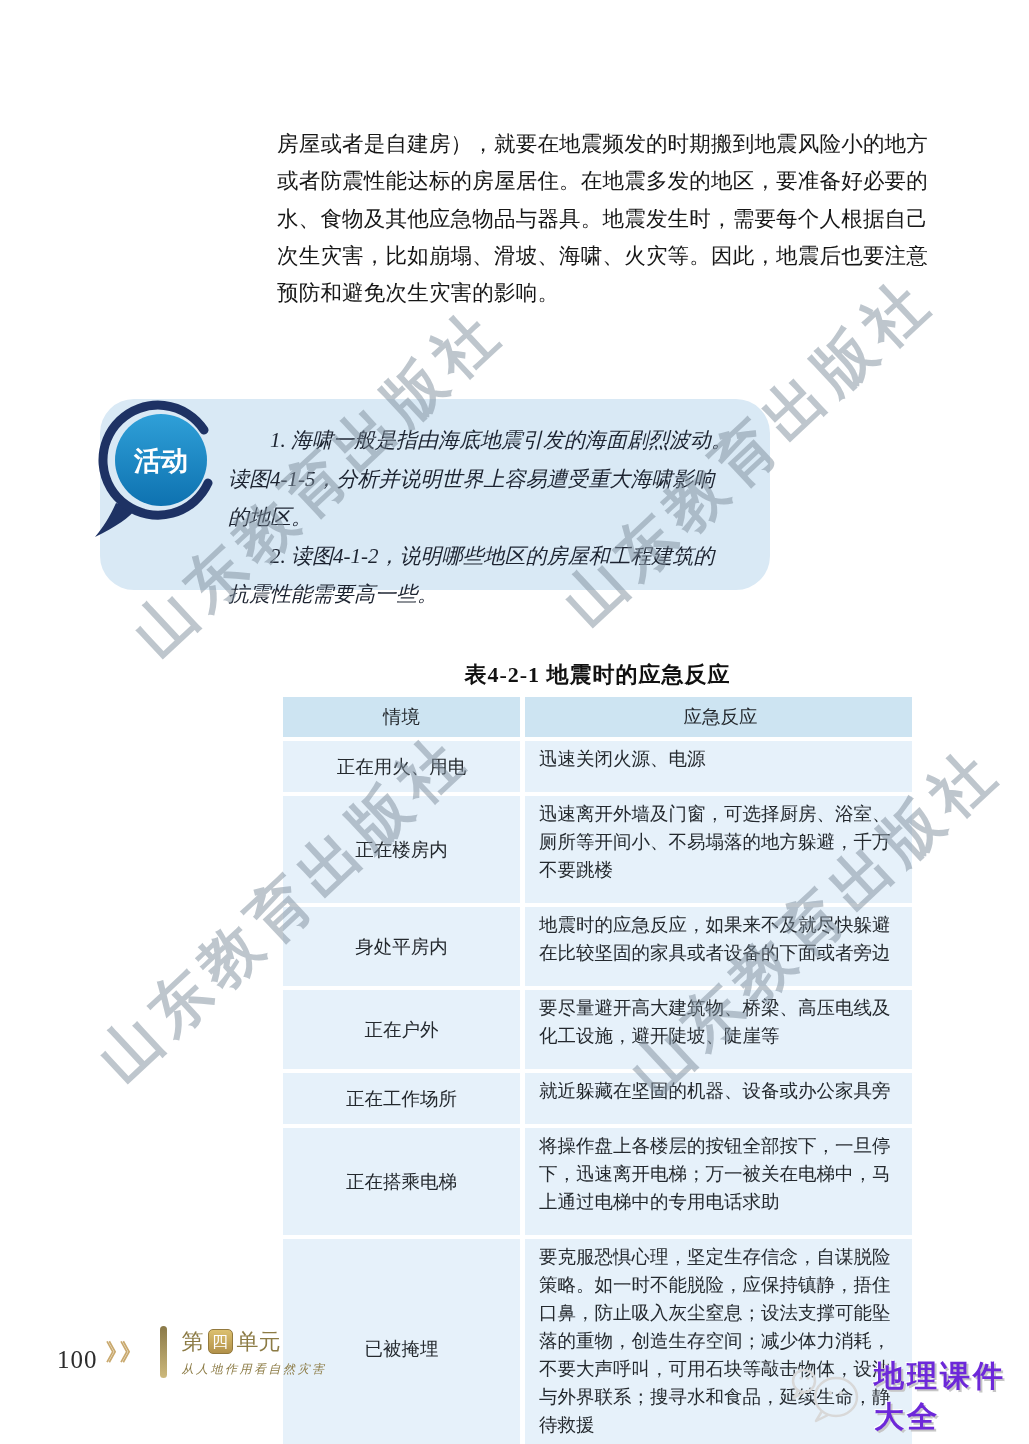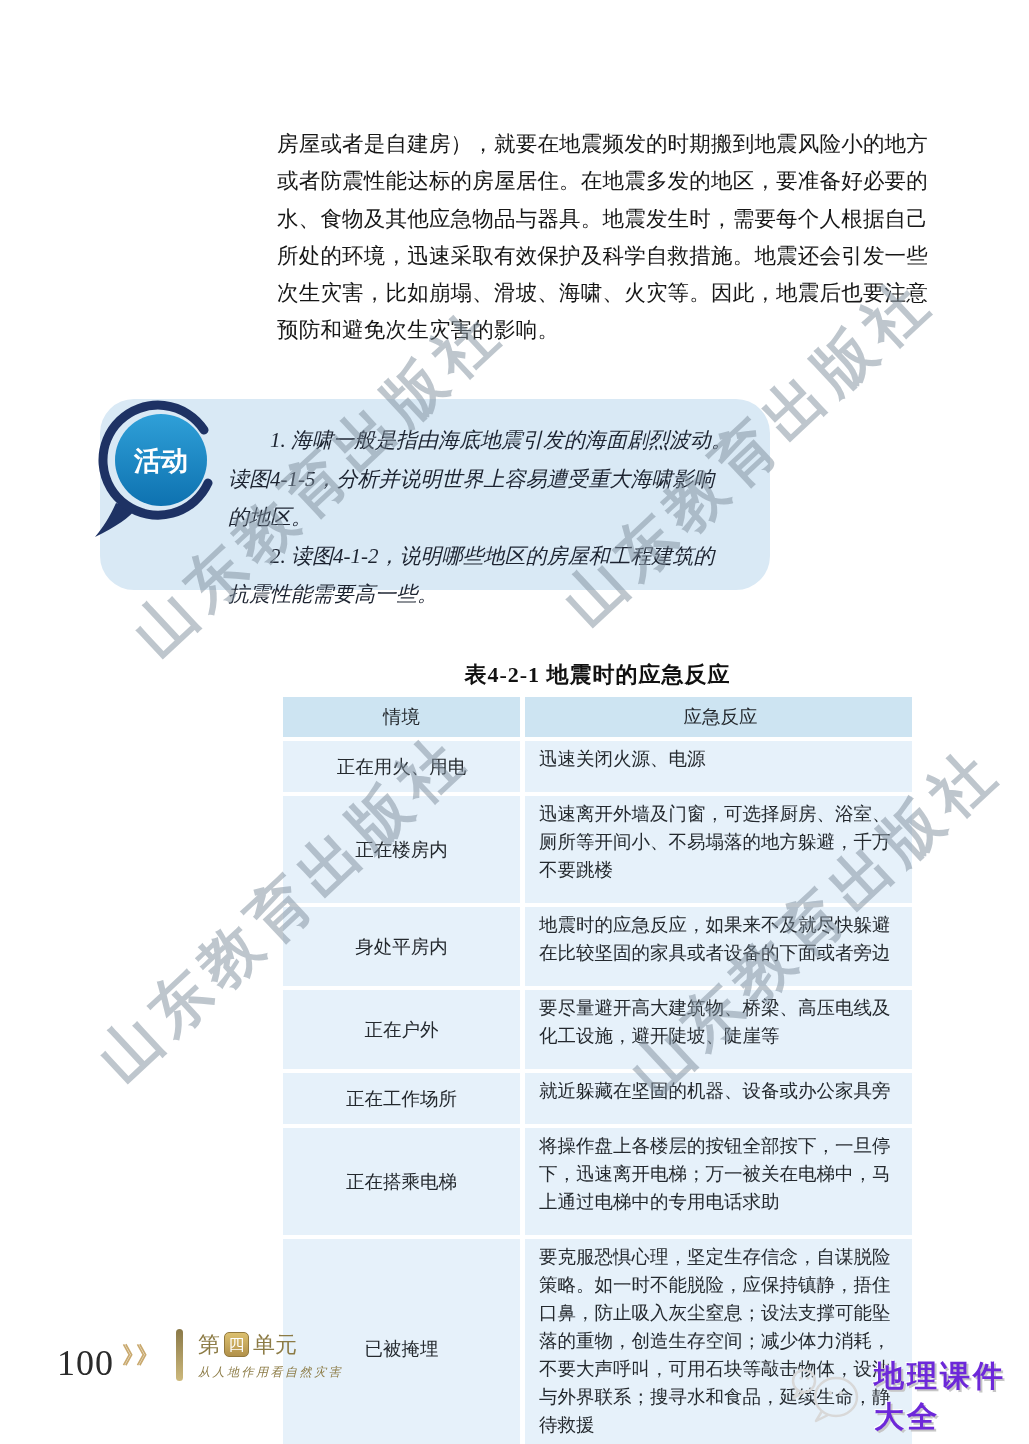--- a/index.html
+++ b/index.html
@@ -35,21 +35,21 @@
     letter-spacing:8px;color:rgba(126,141,156,0.5);
     transform:translate(-50%,-50%) rotate(-43deg);
     font-family:"Liberation Serif","DejaVu Serif",serif;
     pointer-events:none;z-index:6;}
   .wm1{left:318px;top:483px;}
   .wm2{left:748px;top:452px;}
   .wm3{left:283px;top:908px;}
   .wm4{left:815px;top:922px;}
   
   .footer{position:absolute;left:57px;top:1326px;display:flex;align-items:center;z-index:3;}
-  .pagenum{font-size:36px;color:#2b2b2b;letter-spacing:1px;margin-top:16px;}
+  .pagenum{font-size:25px;color:#2b2b2b;letter-spacing:1px;margin-top:16px;}
   .chev{color:#c9a96e;font-size:23px;font-weight:bold;letter-spacing:-9px;
     margin:0 16px 0 8px;padding-right:10px;}
   .unit-bar{width:7px;height:52px;border-radius:4px;
     background:linear-gradient(180deg,#8a7948,#cdb97c);margin-right:15px;}
   .unit-line1{font-size:22px;color:#8c7b45;display:flex;align-items:center;}
   .unit-badge{display:inline-block;min-width:23px;height:23px;line-height:23px;
     background:linear-gradient(180deg,#dcc06f,#b2914a);color:#fff;border-radius:5px;
     text-align:center;font-size:16px;margin:0 4px;border:1px solid #93793d;}
   .unit-line2{font-size:12px;color:#8c7b45;letter-spacing:2.5px;margin-top:4px;font-style:italic;}
   
@@ -58,21 +58,20 @@
   .logo-text{font-size:30px;font-weight:bold;letter-spacing:3px;color:#6d28d9;
     text-shadow:2px 2px 0 #c6c6c6, -1px -1px 0 #ffffff;}
 </style>
 </head>
 <body>
 
 <div class="para">
     <div>房屋或者是自建房），就要在地震频发的时期搬到地震风险小的地方</div>
     <div>或者防震性能达标的房屋居住。在地震多发的地区，要准备好必要的</div>
     <div>水、食物及其他应急物品与器具。地震发生时，需要每个人根据自己</div>
-    <div>所处的环境，迅速采取有效保护及科学自救措施。地震还会引发一些</div>
     <div>次生灾害，比如崩塌、滑坡、海啸、火灾等。因此，地震后也要注意</div>
     <div>预防和避免次生灾害的影响。</div>
   </div>
 
 <div class="activity-box">
   <div class="activity-icon">
     <svg viewBox="0 0 126 140" width="126" height="140">
       <defs>
         <linearGradient id="agrad" x1="0" y1="0" x2="0" y2="1">
           <stop offset="0" stop-color="#2fa0d8"></stop>

